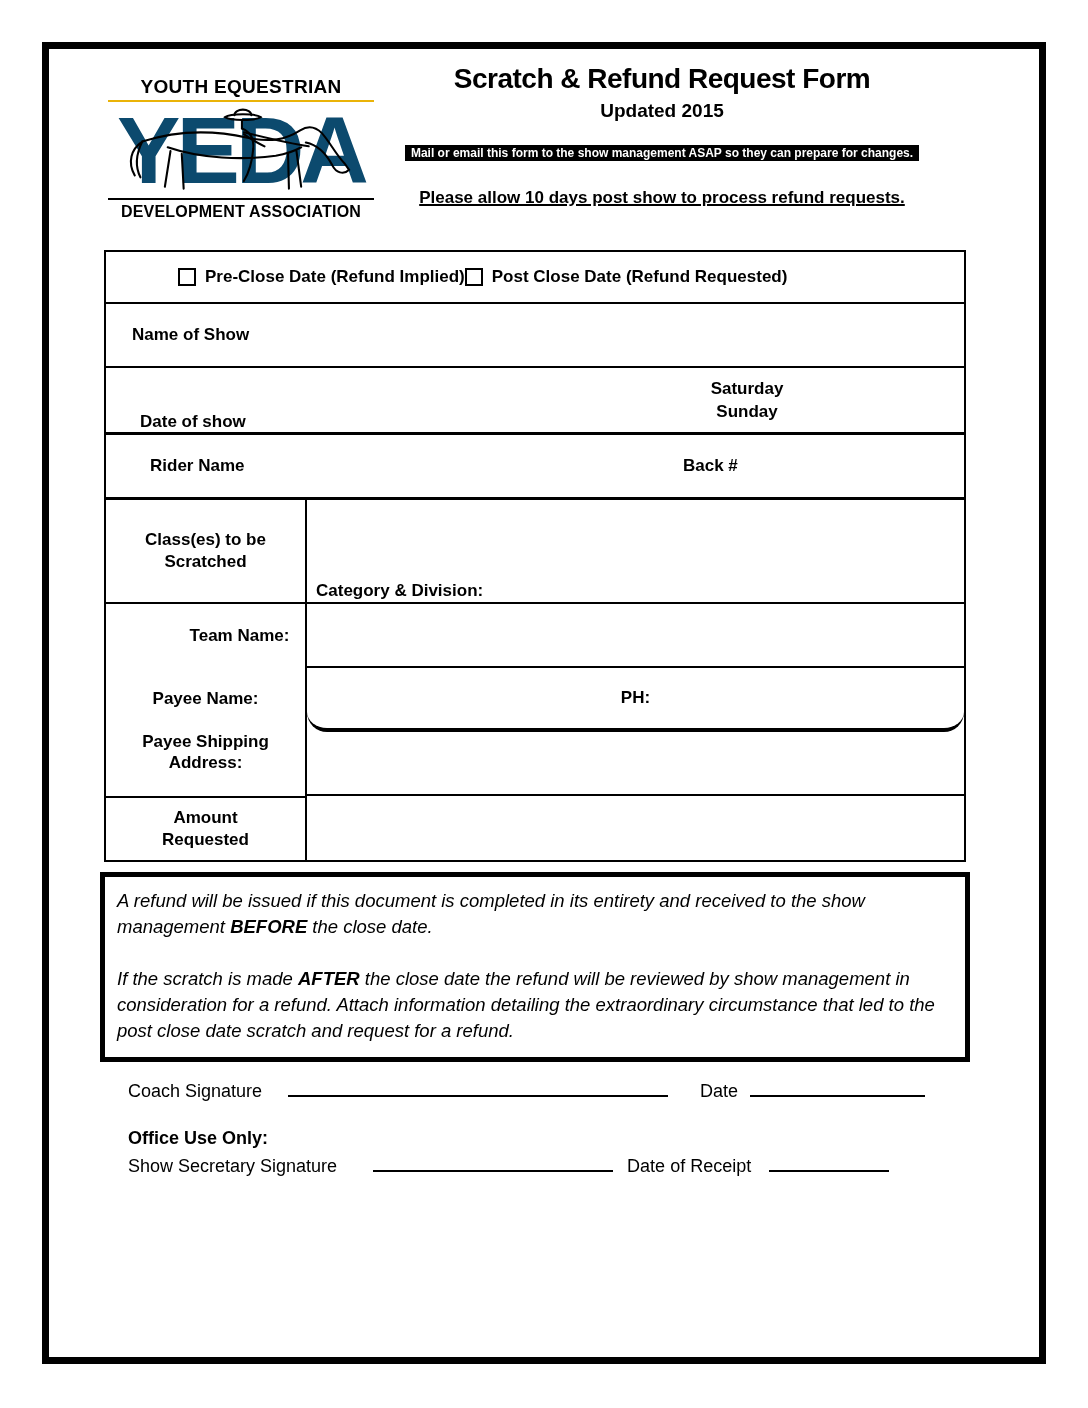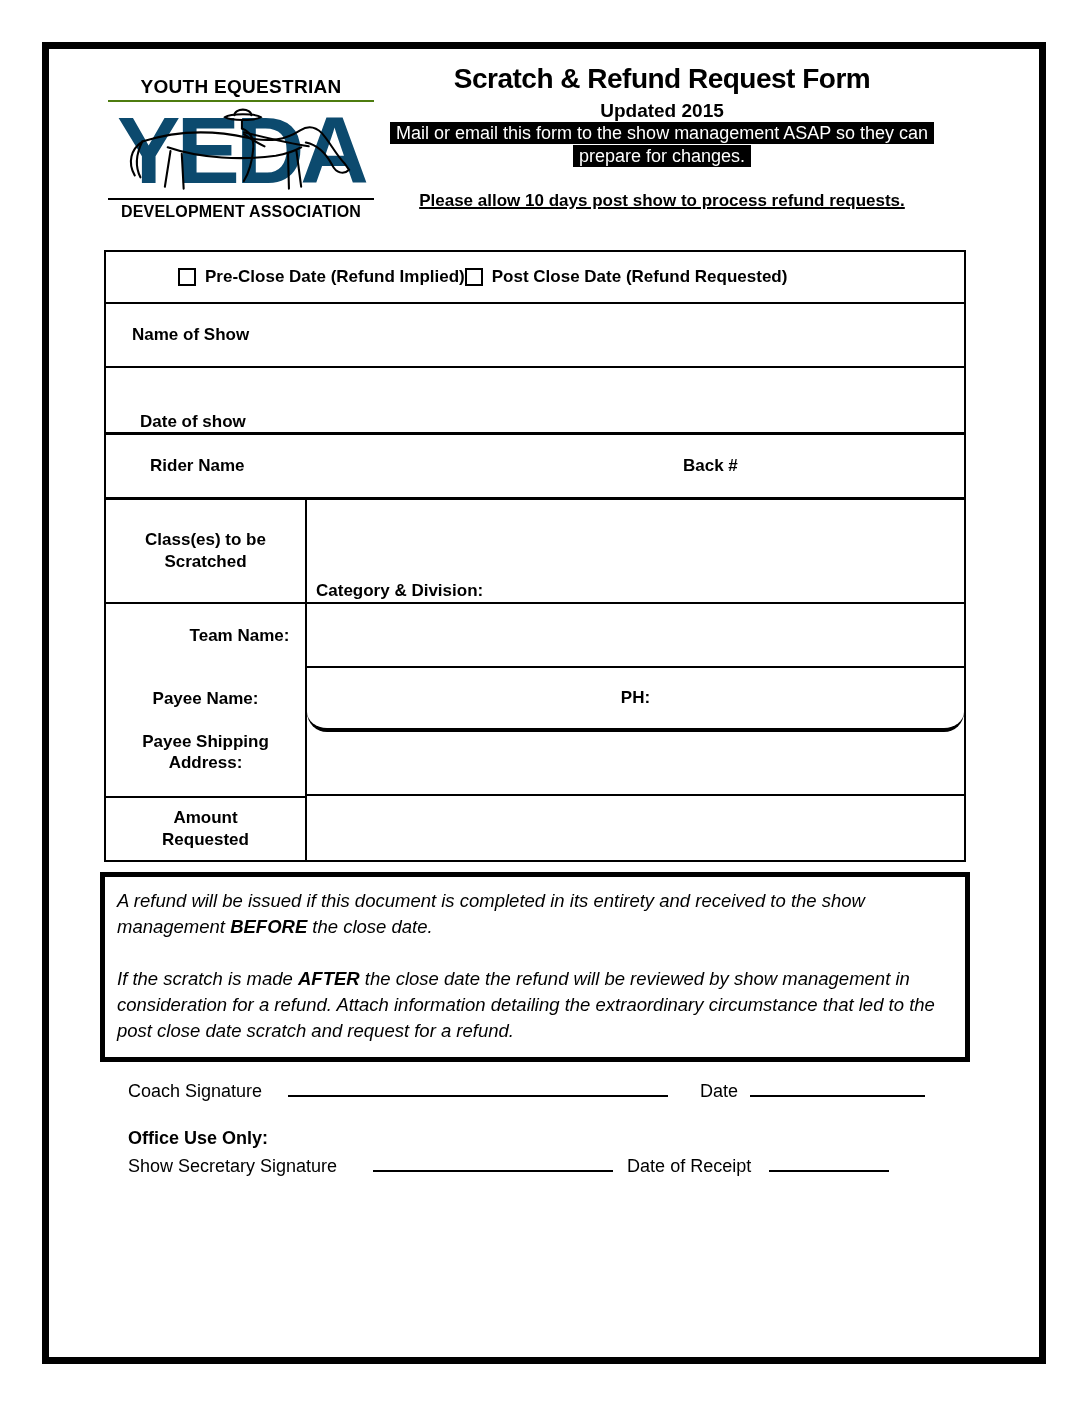--- a/index.html
+++ b/index.html
@@ -13,38 +13,38 @@
     position:absolute; left:42px; top:42px;
     width:990px; height:1308px;
     border:7px solid #000;
   }
 
   
   .logo { position:absolute; left:108px; top:76px; width:266px; }
   .logo-top {
     font-size:19px; font-weight:bold; text-align:center;
     letter-spacing:0.3px; padding-bottom:2px;
-    border-bottom:2px solid #4d7c0f; white-space:nowrap;
+    border-bottom:2px solid #eab308; white-space:nowrap;
   }
   .logo-letters { position:relative; height:96px; text-align:center; }
   .logo-acronym {
     display:block; font-size:95px; line-height:96px; font-weight:bold;
     letter-spacing:-4px;
   }
   .logo-horse { position:absolute; left:0; top:2px; width:266px; height:94px; }
   .logo-bottom {
     border-top:2px solid #000; font-size:16px; font-weight:bold;
     text-align:center; padding-top:3px; letter-spacing:0.2px; white-space:nowrap;
   }
 
   
   .hdr { position:absolute; left:376px; top:64px; width:572px; text-align:center; }
   .title { font-size:28px; font-weight:bold; line-height:30px; letter-spacing:-0.5px; }
   .subtitle { font-size:19px; font-weight:bold; margin-top:6px; }
-  .banner { font-size:18px; font-weight:normal; line-height:23px; padding:0 10px; }
+  .banner { margin-top:20px; font-size:12px; font-weight:bold; line-height:23px; padding:0 10px; }
   .banner-text {
     background:#000; color:#fff; padding:1px 6px;
     -webkit-box-decoration-break:clone; box-decoration-break:clone;
   }
   .notice {
     margin-top:23px; font-size:17px; font-weight:bold;
     text-decoration:underline; text-decoration-thickness:2px; white-space:nowrap;
   }
 
   
@@ -153,20 +153,24 @@
       <span>Post Close Date (Refund Requested)</span>
     </span>
   </div>
 
   <div class="r2">
     <span class="lbl">Name of Show</span>
   </div>
 
   <div class="r3">
     <span class="lbl">Date of show</span>
+    <span class="days">
+      <span>Saturday</span><br>
+      <span>Sunday</span>
+    </span>
   </div>
 
   <div class="r4">
     <span class="lbl">Rider Name</span>
     <span class="backno">Back #</span>
   </div>
 
   <div class="split">
     <div class="split-l">
       <div class="lc1 lbl">

